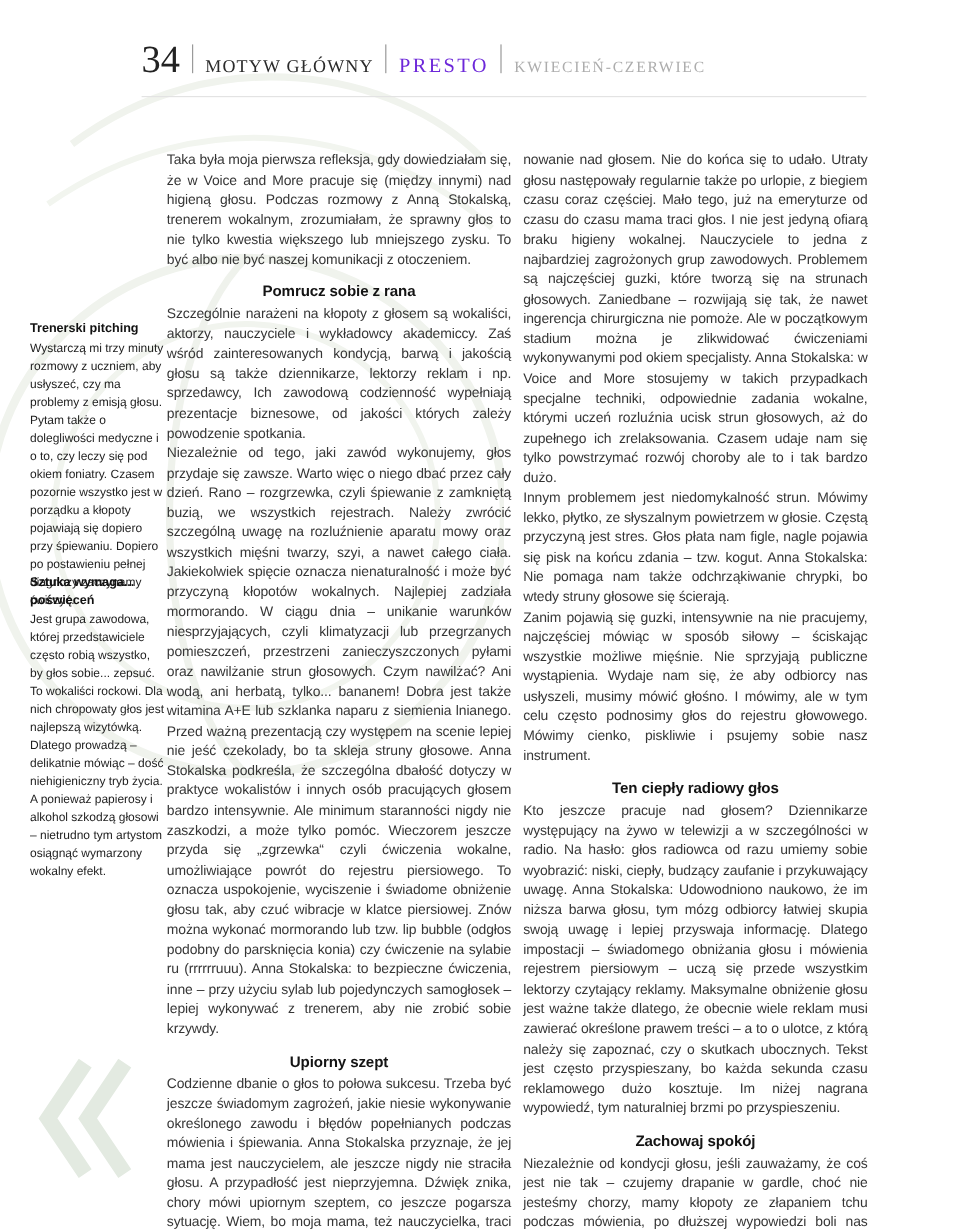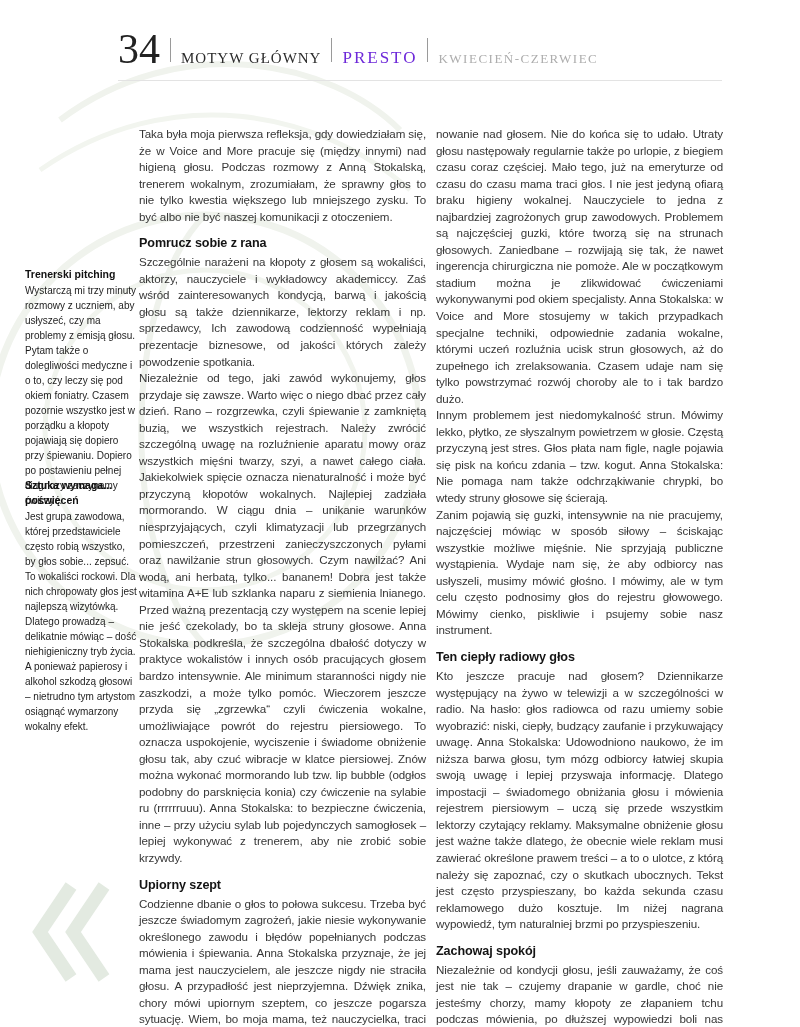--- a/index.html
+++ b/index.html
@@ -6,39 +6,39 @@
   body{background:#ffffff;font-family:"Liberation Sans",sans-serif;}
   .page{position:relative;width:800px;height:1027px;background:#ffffff;overflow:hidden;}
 
   
   .watermark{position:absolute;left:0;top:0;pointer-events:none;}
   .chevrons{position:absolute;left:28px;top:882px;}
 
   
   .masthead{position:absolute;left:118px;top:32px;display:flex;align-items:baseline;
             font-family:"Liberation Serif",serif;color:#222;}
-  .page-num{font-size:42px;line-height:34px;letter-spacing:0;}
+  .page-num{font-size:32px;line-height:34px;letter-spacing:0;}
   .mast-sep{display:inline-block;width:1px;align-self:center;background:#9a9a9a;height:24px;margin:0 10px;}
   .mast-section{font-size:15px;letter-spacing:1px;color:#2b2b2b;}
   .mast-mag{font-size:17px;letter-spacing:2px;color:#6d28d9;text-align:center;}
   .mast-issue{font-size:13px;letter-spacing:1.5px;color:#adadad;}
   .mast-rule{position:absolute;left:118px;top:80px;width:604px;height:1px;background:#e3e3e3;}
 
   
   .sidebar{position:absolute;left:25px;width:112px;font-size:10px;line-height:15px;color:#1d1d1d;}
   .sb-box{position:absolute;left:0;width:112px;}
   .sb-title{font-weight:bold;font-size:10.5px;line-height:15px;margin:0 0 1px 0;color:#111;}
   .sb-body{margin:0;}
 
   
   .columns{position:absolute;left:139px;top:126px;width:584px;display:flex;gap:10px;}
   .col{width:287px;font-size:11.6px;line-height:16.55px;color:#363636;text-align:justify;
        letter-spacing:-0.1px;}
   .col p{margin:0;}
-  .col h3{font-size:12.6px;line-height:17px;margin:10px 0 2px 0;color:#141414;text-align:left;
+  .col h3{font-size:12.6px;line-height:17px;margin:10px 0 2px 0;color:#141414;text-align:center;
           letter-spacing:-0.1px;}
 </style>
 </head>
 <body>
 
 <div class="page">
 
   <svg class="watermark" width="420" height="760" viewBox="0 0 420 760" fill="none">
     <circle cx="205" cy="430" r="215" stroke="#f0f3ed" stroke-width="7"></circle>
     <circle cx="205" cy="430" r="160" stroke="#f1f4ee" stroke-width="5"></circle>

